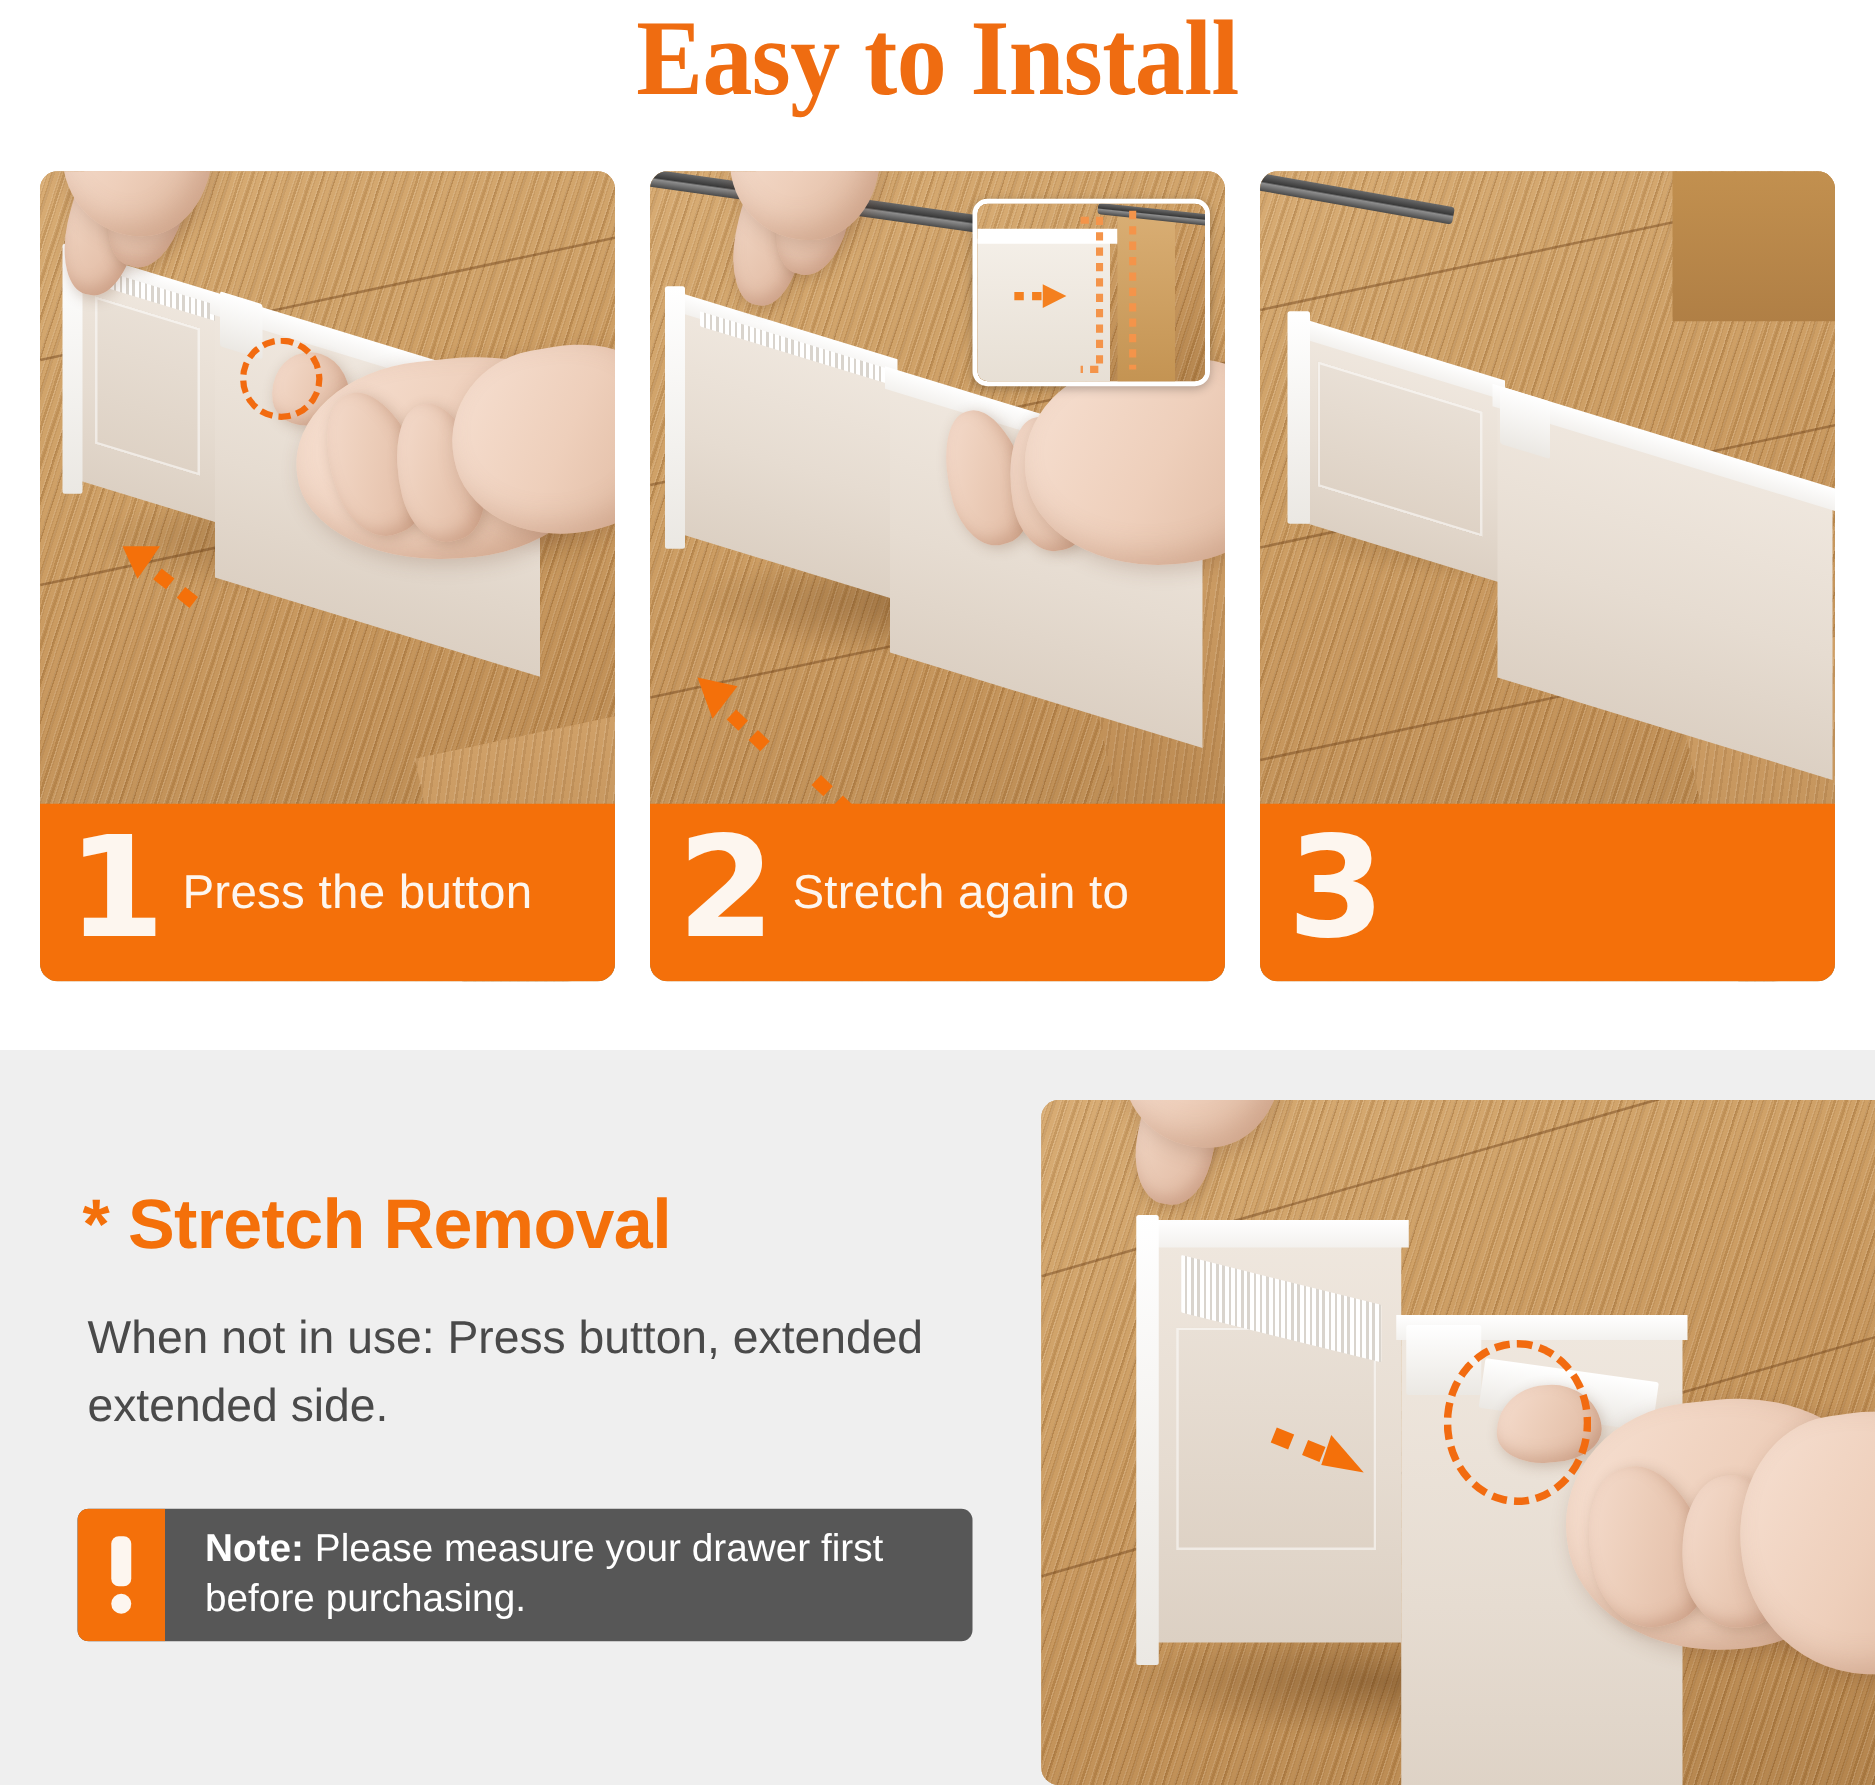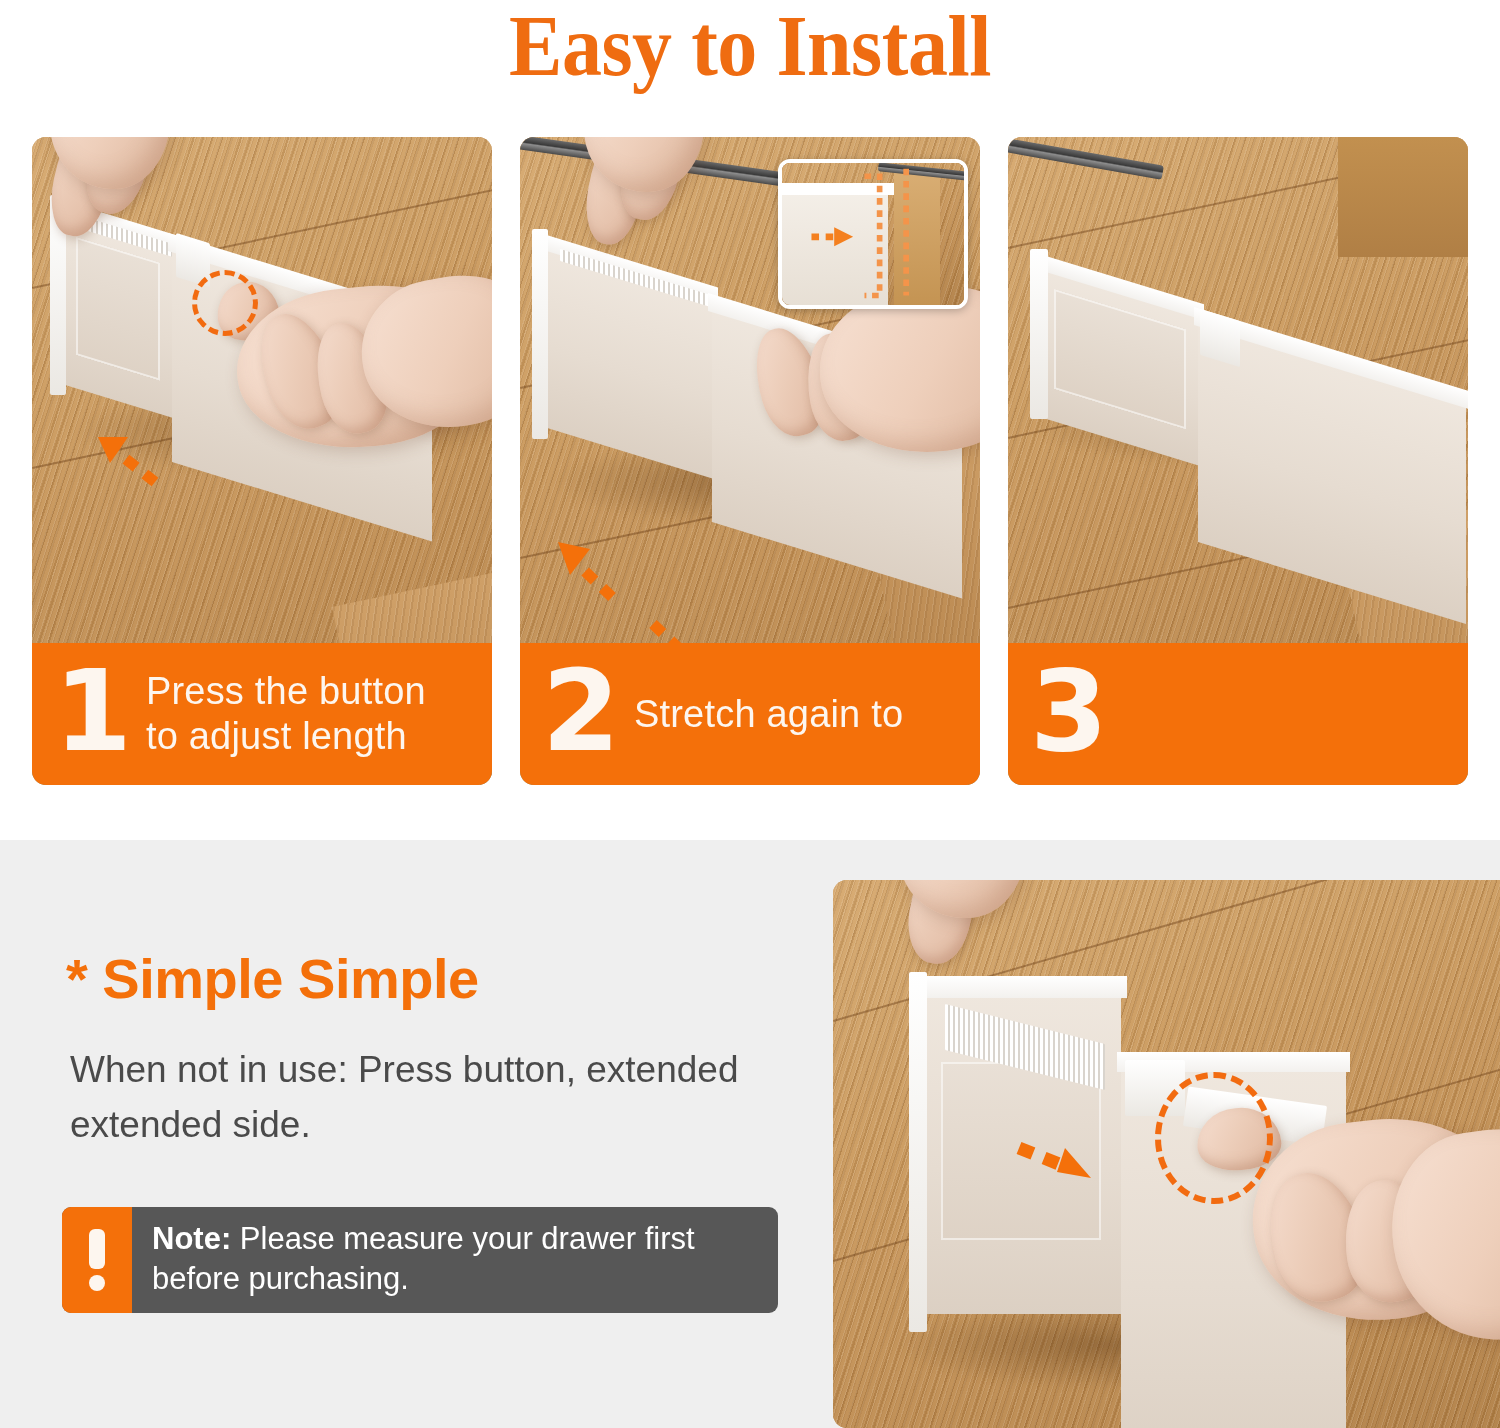--- a/index.html
+++ b/index.html
@@ -235,20 +235,21 @@
     width:16px; height:16px;
     background:#fdf6ef;
     border-radius:50%;
     display:block;
   }
   .note-txt{
     flex:1;
     color:#ffffff;
     font-size:31px; line-height:40px;
     padding:12px 14px 0 20px;
+    margin-left:12px;
   }
   .note-txt b{ font-weight:bold; }
 
   
   .bottom-photo{
     position:absolute; left:833px; top:880px;
     width:667px; height:548px;
     border-radius:14px 0 0 14px;
     overflow:hidden;
     background:#c79a62;
@@ -304,21 +305,20 @@
       <g stroke="#f4700a" stroke-width="11" stroke-linecap="butt" fill="none">
         <line x1="123" y1="345" x2="76" y2="308" stroke-dasharray="13 11"></line>
         <polygon points="66,300 96,300 78,326" fill="#f4700a" stroke="none"></polygon>
       </g>
     </svg>
 
     <div class="cap">
       <div class="cap-num">1</div>
       <div class="cap-txt">
         <div>Press the button</div>
-        <div>to adjust length</div>
       </div>
     </div>
   </div>
 
   <div class="panel p2">
     <div class="wood"></div>
     <div class="rail" style="left:-10px; top:18px; width:300px; transform:rotate(8deg);"></div>
     <div class="plank-seam" style="top:250px; transform:rotate(-12deg);"></div>
     <div class="plank-seam" style="top:420px; transform:rotate(-12deg);"></div>
 
@@ -405,21 +405,21 @@
       <div class="div-face" style="left:190px; top:185px; width:268px; height:220px; transform:skewY(17deg); transform-origin:0 0;"></div>
       <div class="div-top" style="left:186px; top:170px; width:276px; height:18px; transform:skewY(17deg); transform-origin:0 0;"></div>
       <div class="div-end" style="left:192px; top:172px; width:40px; height:46px; transform:skewY(17deg); transform-origin:0 0;"></div>
     </div>
 
     <div class="cap single">
       <div class="cap-num">3</div>
     </div>
   </div>
 
-  <div class="sr-head">* Simple Simple</div>
+  <div class="sr-head">* Stretch Removal</div>
   <div class="sr-body">When not in use: Press button, extended extended side.</div>
 
   <div class="note">
     <div class="note-badge">
       <div class="note-bang">
         <i></i>
           <b></b>
       </div>
     </div>
     <div class="note-txt"><b>Note:</b><span> Please measure your drawer first before purchasing.</span></div>

